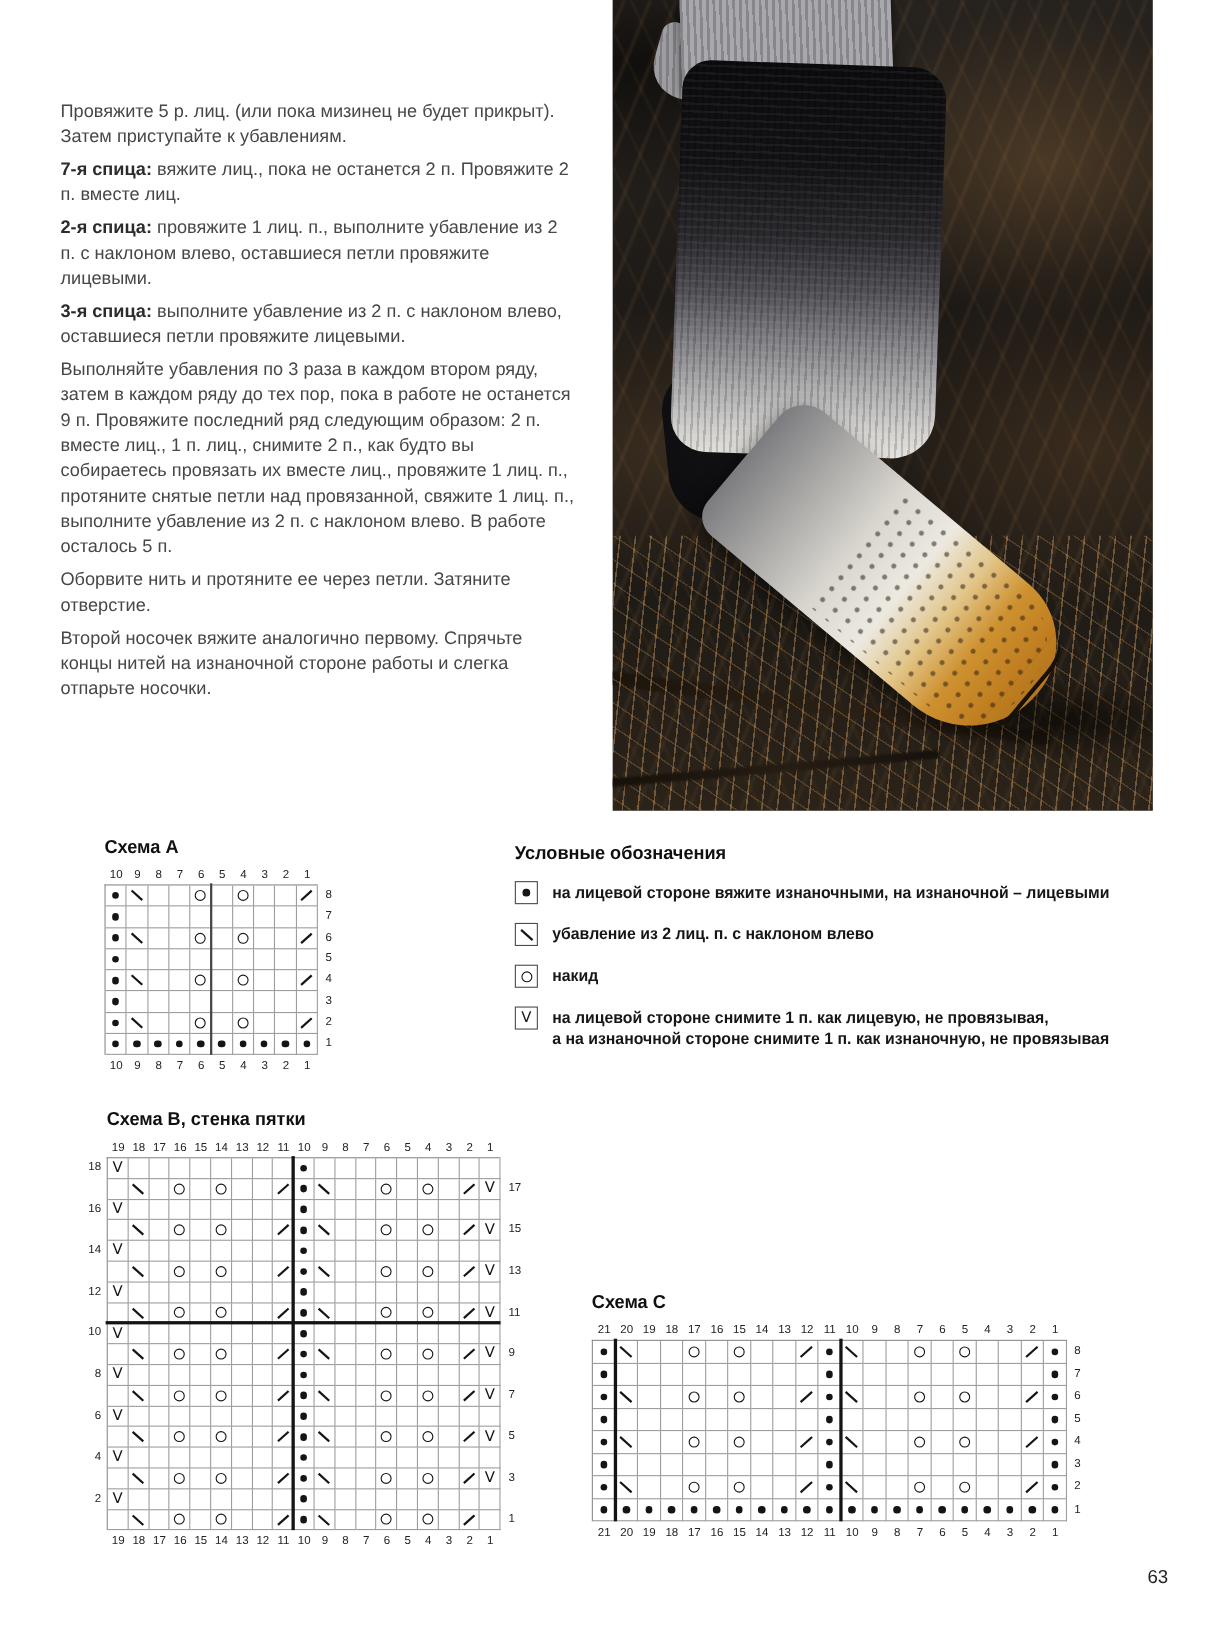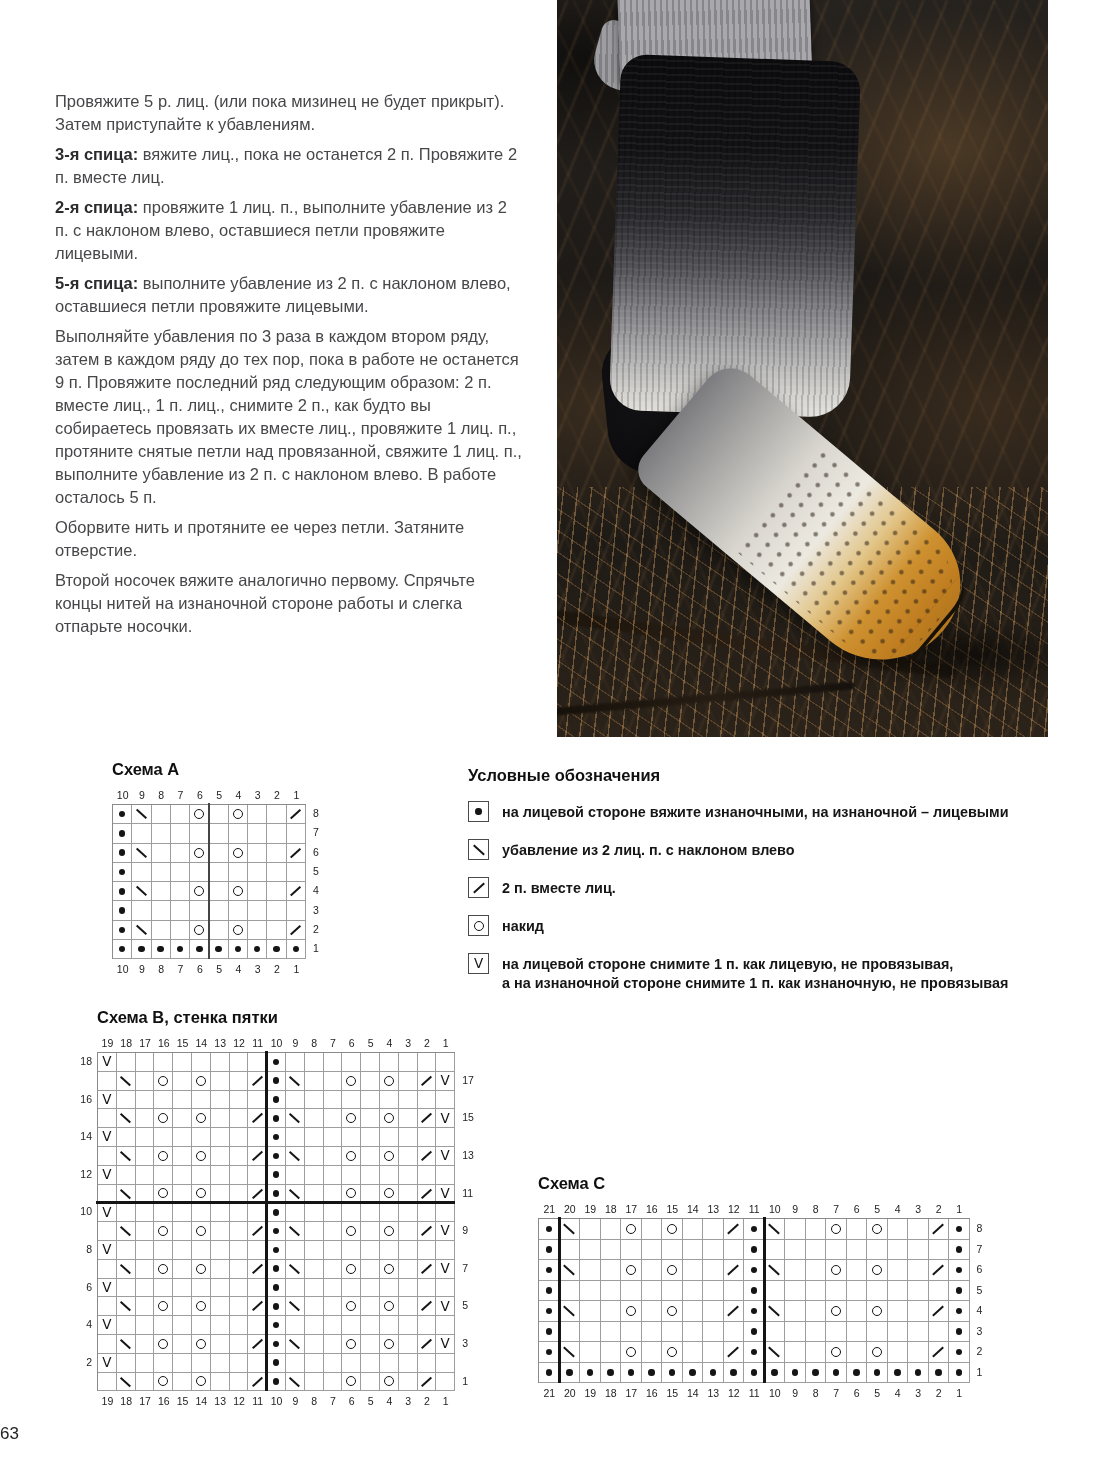--- a/index.html
+++ b/index.html
@@ -60,21 +60,21 @@
   
   .legend{position:absolute;left:468px;top:766px;width:620px;color:#161616;}
   .legend-title{font-weight:bold;font-size:17px;color:#101010;margin:0 0 15px 0;transform:scaleX(.97);transform-origin:0 0;}
   .legend-row{display:flex;gap:13px;margin-bottom:17px;align-items:flex-start;}
   .legend-box{width:21px;height:21px;border:1.4px solid #4a4a4a;display:flex;align-items:center;justify-content:center;flex:none;box-sizing:border-box;background:#fff;}
   .legend-box .s-bs,.legend-box .s-fs{width:14px;}
   .legend-text{font-size:15px;font-weight:bold;line-height:19px;transform:scaleX(.96);transform-origin:0 50%;white-space:nowrap;padding-top:1px;}
 
   
   .chart{position:absolute;}
-  .chart-a{left:95px;top:760px;margin-left:17px;}
+  .chart-a{left:95px;top:760px;}
   .chart-b{left:97px;top:1008px;}
   .chart-c{left:538px;top:1174px;}
   .chart-title{font-weight:bold;font-size:17px;color:#101010;margin:0 0 9px 0;transform:scaleX(.97);transform-origin:0 0;white-space:nowrap;}
   .chart-cols{display:flex;font-size:10.5px;color:#232323;padding-left:1px;}
   .chart-cols.top{margin-bottom:3px;}
   .chart-cols.bottom{margin-top:4px;}
   .chart-cols span{display:inline-block;text-align:center;}
   .grid-wrap{position:relative;}
   .chart-grid{display:grid;border-top:1px solid #8a8a8a;border-left:1px solid #8a8a8a;width:max-content;background:#fff;}
   .cell{border-right:1px solid #9d9d9d;border-bottom:1px solid #9d9d9d;display:flex;align-items:center;justify-content:center;box-sizing:border-box;}
@@ -87,21 +87,21 @@
 
   
   .cell i,.legend-box i{display:block;font-style:normal;}
   .s-dot{width:6.5px;height:6.5px;background:#151515;border-radius:50%;}
   .s-ring{width:10px;height:10px;border:1.7px solid #151515;border-radius:50%;box-sizing:border-box;background:#fff;}
   .s-bs,.s-fs{width:72%;height:1.9px;background:#151515;}
   .s-bs{transform:rotate(42deg);}
   .s-fs{transform:rotate(-42deg);}
   .s-v{font:400 13.5px/1 "DejaVu Sans",sans-serif;color:#151515;}
 
-  .page-number{position:absolute;left:0;top:1424px;width:1062px;text-align:left;font-size:17px;color:#232323;}
+  .page-number{position:absolute;left:0;top:1424px;width:1062px;text-align:right;font-size:17px;color:#232323;}
 </style>
 </head>
 <body>
 
 <div class="page">
 
   <section class="photo">
     <div class="tex n1"></div>
     <div class="tex n2"></div>
     <div class="branch b1"></div>
@@ -116,23 +116,23 @@
     </div>
     <div class="sock-foot">
       <div class="lace-dots"></div>
       <div class="toe-edge"></div>
     </div>
   </section>
 
   <section class="instructions">
     <div>
         <div class="para"><span>Провяжите 5 р. лиц. (или пока мизинец не будет прикрыт). Затем приступайте к убавлениям.</span></div>
-        <div class="para"><b>3-я спица:</b><span> вяжите лиц., пока не останется 2 п. Провяжите 2 п. вместе лиц.</span></div>
+        <div class="para"><b>7-я спица:</b><span> вяжите лиц., пока не останется 2 п. Провяжите 2 п. вместе лиц.</span></div>
         <div class="para"><b>2-я спица:</b><span> провяжите 1 лиц. п., выполните убавление из 2 п. с наклоном влево, оставшиеся петли провяжите лицевыми.</span></div>
-        <div class="para"><b>5-я спица:</b><span> выполните убавление из 2 п. с наклоном влево, оставшиеся петли провяжите лицевыми.</span></div>
+        <div class="para"><b>3-я спица:</b><span> выполните убавление из 2 п. с наклоном влево, оставшиеся петли провяжите лицевыми.</span></div>
         <div class="para"><span>Выполняйте убавления по 3 раза в каждом втором ряду, затем в каждом ряду до тех пор, пока в работе не останется 9 п. Провяжите последний ряд следующим образом: 2 п. вместе лиц., 1 п. лиц., снимите 2 п., как будто вы собираетесь провязать их вместе лиц., провяжите 1 лиц. п., протяните снятые петли над провязанной, свяжите 1 лиц. п., выполните убавление из 2 п. с наклоном влево. В работе осталось 5 п.</span></div>
         <div class="para"><span>Оборвите нить и протяните ее через петли. Затяните отверстие.</span></div>
         <div class="para"><span>Второй носочек вяжите аналогично первому. Спрячьте концы нитей на изнаночной стороне работы и слегка отпарьте носочки.</span></div>
       </div>
   </section>
 
   <section class="legend">
     <h3 class="legend-title">Условные обозначения</h3>
     <div>
         <div class="legend-row">
@@ -142,28 +142,20 @@
           <div class="legend-text">
             <div>на лицевой стороне вяжите изнаночными, на изнаночной – лицевыми</div>
           </div>
         </div>
         <div class="legend-row">
           <div class="legend-box">
             <i class="s-bs"></i>
           </div>
           <div class="legend-text">
             <div>убавление из 2 лиц. п. с наклоном влево</div>
-          </div>
-        </div>
-        <div class="legend-row">
-          <div class="legend-box">
-            <i class="s-fs"></i>
-          </div>
-          <div class="legend-text">
-            <div>2 п. вместе лиц.</div>
           </div>
         </div>
         <div class="legend-row">
           <div class="legend-box">
             <i class="s-ring"></i>
           </div>
           <div class="legend-text">
             <div>накид</div>
           </div>
         </div>

